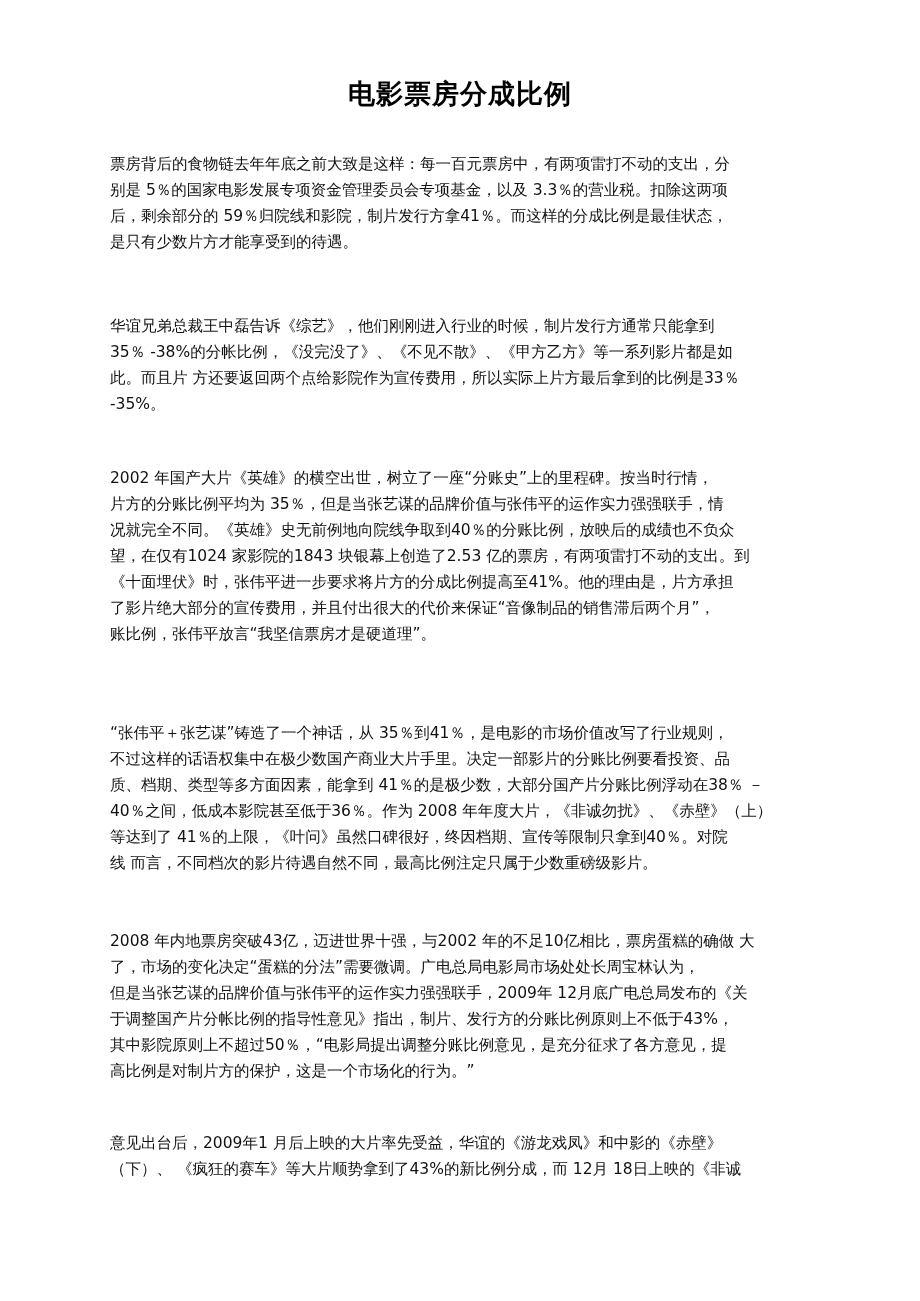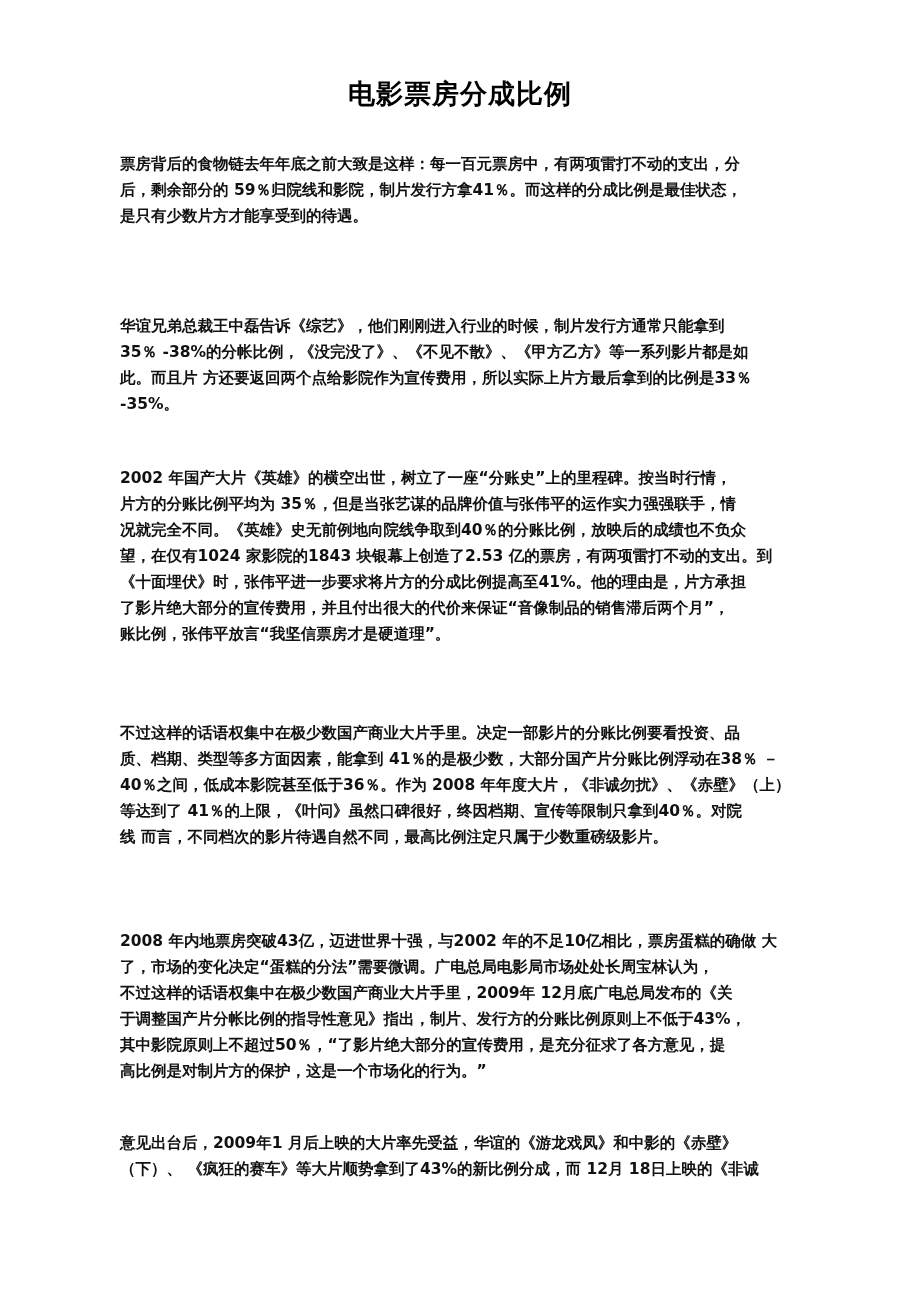--- a/index.html
+++ b/index.html
@@ -1,31 +1,32 @@
 <!DOCTYPE html>
 <html><head>
 <meta charset="utf-8">
 <style>
   html, body { margin: 0; padding: 0; background: #ffffff; }
   body { width: 920px; height: 1301px; position: relative; overflow: hidden;
          font-family: "DejaVu Sans", "Liberation Sans", sans-serif; color: #111; }
   .page { position: absolute; left: 0; top: 0; width: 824px; height: 1301px; background: #fff; }
   .title { position: absolute; left: 0; width: 920px; top: 76px; text-align: center;
            font-size: 27px; font-weight: bold; letter-spacing: 1px; color: #000; }
-  .para { position: absolute; left: 120px; width: 720px; font-weight: bold; }
+  .para { position: absolute; left: 110px; width: 720px; }
   .line { display: block; white-space: nowrap; font-size: 15.5px; line-height: 26px; height: 26px; color: #111; }
 </style>
 </head>
 <body>
 
 <div class="page">
   <div class="title">电影票房分成比例</div>
 
   <div class="para" style="top:151px">
     <span class="line">票房背后的食物链去年年底之前大致是这样：每一百元票房中，有两项雷打不动的支出，分</span>
+    <span class="line">别是  5％的国家电影发展专项资金管理委员会专项基金，以及  3.3％的营业税。扣除这两项</span>
     <span class="line">后，剩余部分的   59％归院线和影院，制片发行方拿41％。而这样的分成比例是最佳状态，</span>
     <span class="line">是只有少数片方才能享受到的待遇。</span>
   </div>
 
   <div class="para" style="top:313px">
     <span class="line">华谊兄弟总裁王中磊告诉《综艺》，他们刚刚进入行业的时候，制片发行方通常只能拿到</span>
     <span class="line">35％   -38%的分帐比例，《没完没了》、《不见不散》、《甲方乙方》等一系列影片都是如</span>
     <span class="line">此。而且片   方还要返回两个点给影院作为宣传费用，所以实际上片方最后拿到的比例是33％</span>
     <span class="line">-35%。</span>
   </div>
@@ -34,33 +35,34 @@
     <span class="line">2002   年国产大片《英雄》的横空出世，树立了一座“分账史”上的里程碑。按当时行情，</span>
     <span class="line">片方的分账比例平均为   35％，但是当张艺谋的品牌价值与张伟平的运作实力强强联手，情</span>
     <span class="line">况就完全不同。《英雄》史无前例地向院线争取到40％的分账比例，放映后的成绩也不负众</span>
     <span class="line">望，在仅有1024   家影院的1843   块银幕上创造了2.53   亿的票房，有两项雷打不动的支出。到</span>
     <span class="line">《十面埋伏》时，张伟平进一步要求将片方的分成比例提高至41%。他的理由是，片方承担</span>
     <span class="line">了影片绝大部分的宣传费用，并且付出很大的代价来保证“音像制品的销售滞后两个月”，</span>
     <span class="line">账比例，张伟平放言“我坚信票房才是硬道理”。</span>
   </div>
 
   <div class="para" style="top:720px">
+    <span class="line">“张伟平＋张艺谋”铸造了一个神话，从   35％到41％，是电影的市场价值改写了行业规则，</span>
     <span class="line">不过这样的话语权集中在极少数国产商业大片手里。决定一部影片的分账比例要看投资、品</span>
     <span class="line">质、档期、类型等多方面因素，能拿到    41％的是极少数，大部分国产片分账比例浮动在38％   －</span>
     <span class="line">40％之间，低成本影院甚至低于36％。作为  2008 年年度大片，《非诚勿扰》、《赤壁》（上）</span>
     <span class="line">等达到了     41％的上限，《叶问》虽然口碑很好，终因档期、宣传等限制只拿到40％。对院</span>
     <span class="line">线  而言，不同档次的影片待遇自然不同，最高比例注定只属于少数重磅级影片。</span>
   </div>
 
   <div class="para" style="top:928px">
     <span class="line">2008 年内地票房突破43亿，迈进世界十强，与2002 年的不足10亿相比，票房蛋糕的确做  大</span>
     <span class="line">了，市场的变化决定“蛋糕的分法”需要微调。广电总局电影局市场处处长周宝林认为，</span>
-    <span class="line">不过这样的话语权集中在极少数国产商业大片手里，2009年   12月底广电总局发布的《关</span>
+    <span class="line">但是当张艺谋的品牌价值与张伟平的运作实力强强联手，2009年   12月底广电总局发布的《关</span>
     <span class="line">于调整国产片分帐比例的指导性意见》指出，制片、发行方的分账比例原则上不低于43%，</span>
-    <span class="line">其中影院原则上不超过50％，“了影片绝大部分的宣传费用，是充分征求了各方意见，提</span>
+    <span class="line">其中影院原则上不超过50％，“电影局提出调整分账比例意见，是充分征求了各方意见，提</span>
     <span class="line">高比例是对制片方的保护，这是一个市场化的行为。”</span>
   </div>
 
   <div class="para" style="top:1130px">
     <span class="line">意见出台后，2009年1     月后上映的大片率先受益，华谊的《游龙戏凤》和中影的《赤壁》</span>
     <span class="line">（下）、 《疯狂的赛车》等大片顺势拿到了43%的新比例分成，而  12月  18日上映的《非诚</span>
   </div>
 </div>
 
 </body></html>

